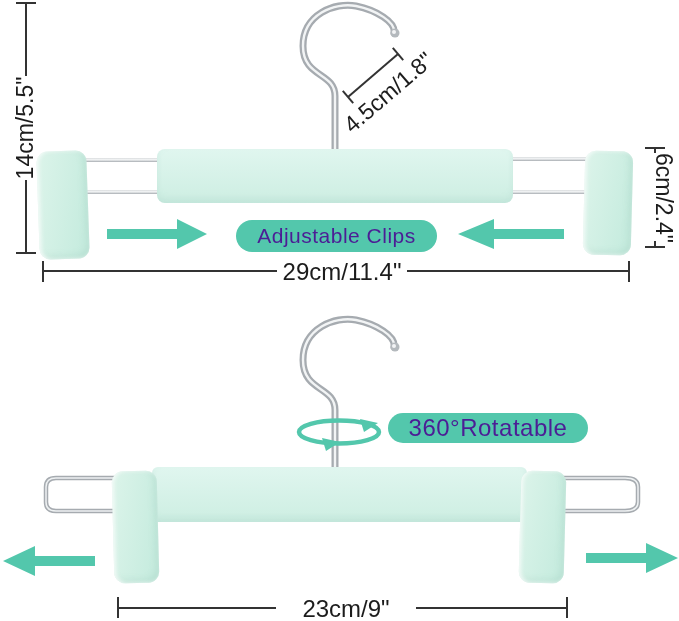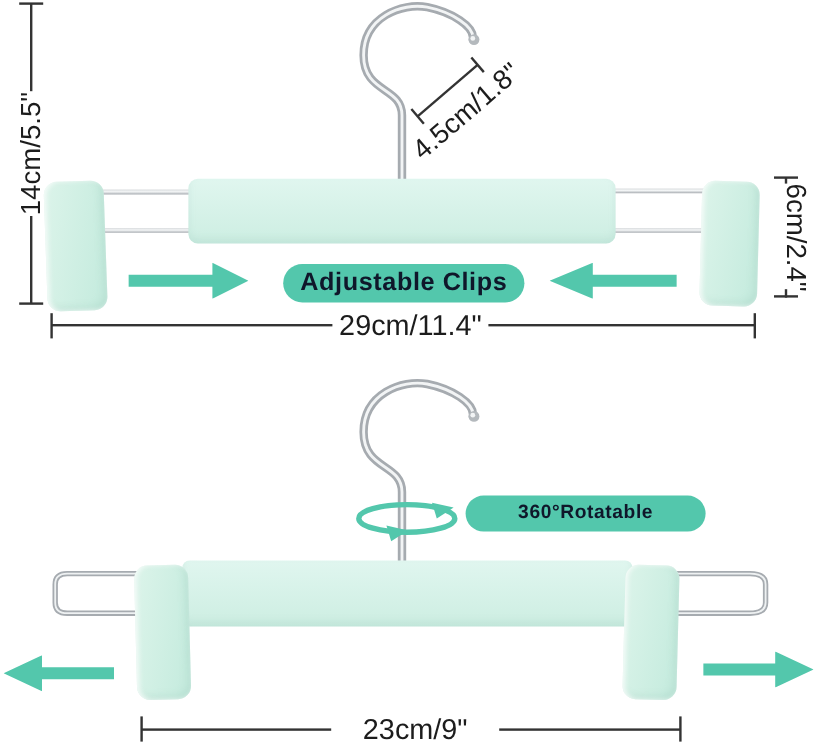--- a/index.html
+++ b/index.html
@@ -37,21 +37,21 @@
   .hook-svg,.loop-svg,.rotate-svg,.arrow-svg,.hookdim-svg{position:absolute;}
   .hook-svg{z-index:1;}
   .loop-svg{z-index:4;}
   .rotate-svg{z-index:7;}
   .arrow-svg{z-index:8;}
   .hookdim-svg{z-index:3;}
   .arrow-svg polygon{fill:var(--accent,#53c7ac);}
   
   .badge{
     position:absolute;z-index:9;background:var(--accent,#53c7ac);border-radius:17px;
-    color:#0f172a;font-weight:bold;font-size:21px;display:flex;align-items:center;justify-content:center;
+    color:#4c1d95;font-weight:normal;font-size:21px;display:flex;align-items:center;justify-content:center;
     white-space:nowrap;letter-spacing:.5px;
   }
   .svgtext{font-family:"Liberation Sans",sans-serif;font-size:23px;fill:var(--text,#1c1c1c);}
 </style>
 </head>
 <body>
 
 <div id="stage">
 
   <div class="dim-tick-h" style="left:16px;top:2px;width:20px;"></div>
@@ -106,21 +106,21 @@
     <circle cx="117" cy="33" r="4.5" fill="#b4b9bd"></circle>
     <circle cx="116" cy="32" r="2" fill="#f2f4f5"></circle>
   </svg>
 
   <svg class="rotate-svg" style="left:294px;top:414px;" width="92" height="38" viewBox="0 0 92 38">
     <ellipse cx="45" cy="18" rx="40" ry="11.5" fill="none" stroke="var(--accent,#53c7ac)" stroke-width="4.5"></ellipse>
     <polygon points="66,5 84,9 70,18" fill="var(--accent,#53c7ac)"></polygon>
     <polygon points="28,24 46,28 32,37" fill="var(--accent,#53c7ac)"></polygon>
   </svg>
 
-  <div class="badge" style="left:388px;top:413px;width:200px;height:30px;font-size:16px;">360°Rotatable</div>
+  <div class="badge" style="left:388px;top:413px;width:200px;height:30px;font-size:24px;">360°Rotatable</div>
 
   <svg class="loop-svg" style="left:42px;top:473px;" width="80" height="44" viewBox="0 0 80 44">
     <path d="M80,5 H14 Q4,5 4,14 V29 Q4,38 14,38 H80" fill="none" stroke="#a6abb0" stroke-width="4.5"></path>
     <path d="M80,5 H14 Q4,5 4,14 V29 Q4,38 14,38 H80" fill="none" stroke="#eef1f2" stroke-width="1.5"></path>
   </svg>
   <svg class="loop-svg" style="left:555px;top:473px;" width="88" height="44" viewBox="0 0 88 44">
     <path d="M0,5 H70 Q83,5 83,14 V29 Q83,38 70,38 H0" fill="none" stroke="#a6abb0" stroke-width="4.5"></path>
     <path d="M0,5 H70 Q83,5 83,14 V29 Q83,38 70,38 H0" fill="none" stroke="#eef1f2" stroke-width="1.5"></path>
   </svg>
 

